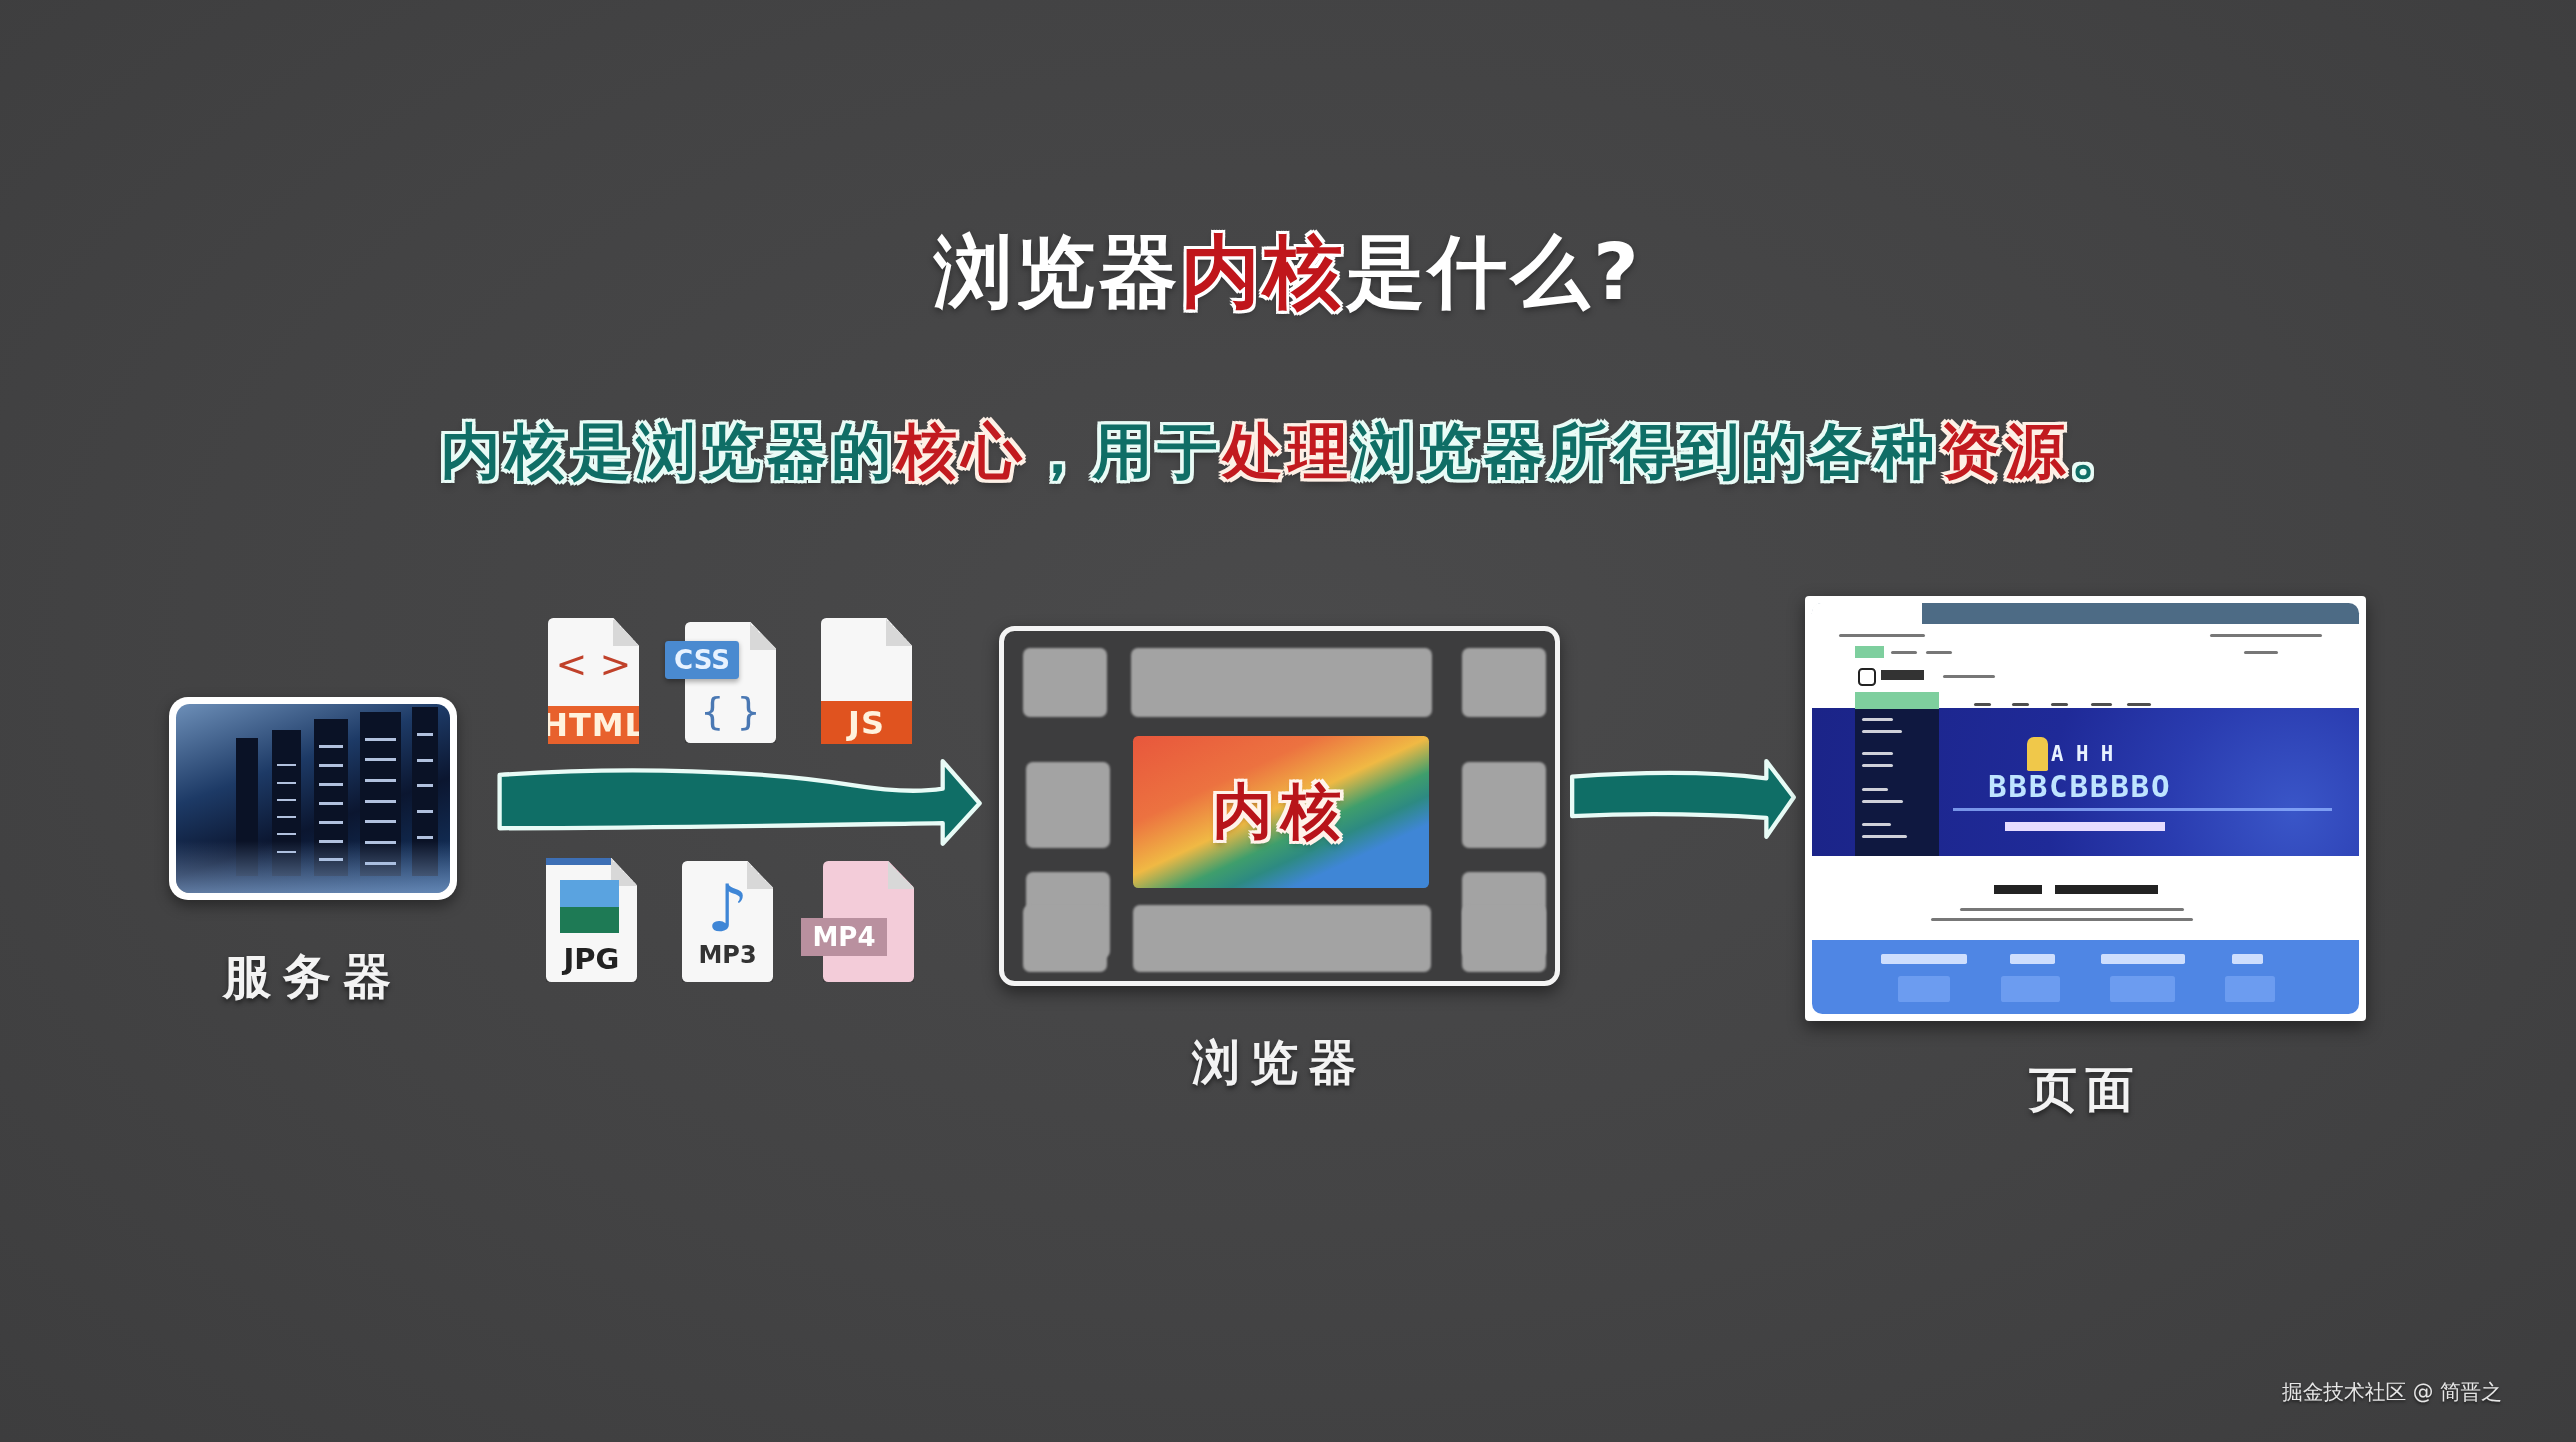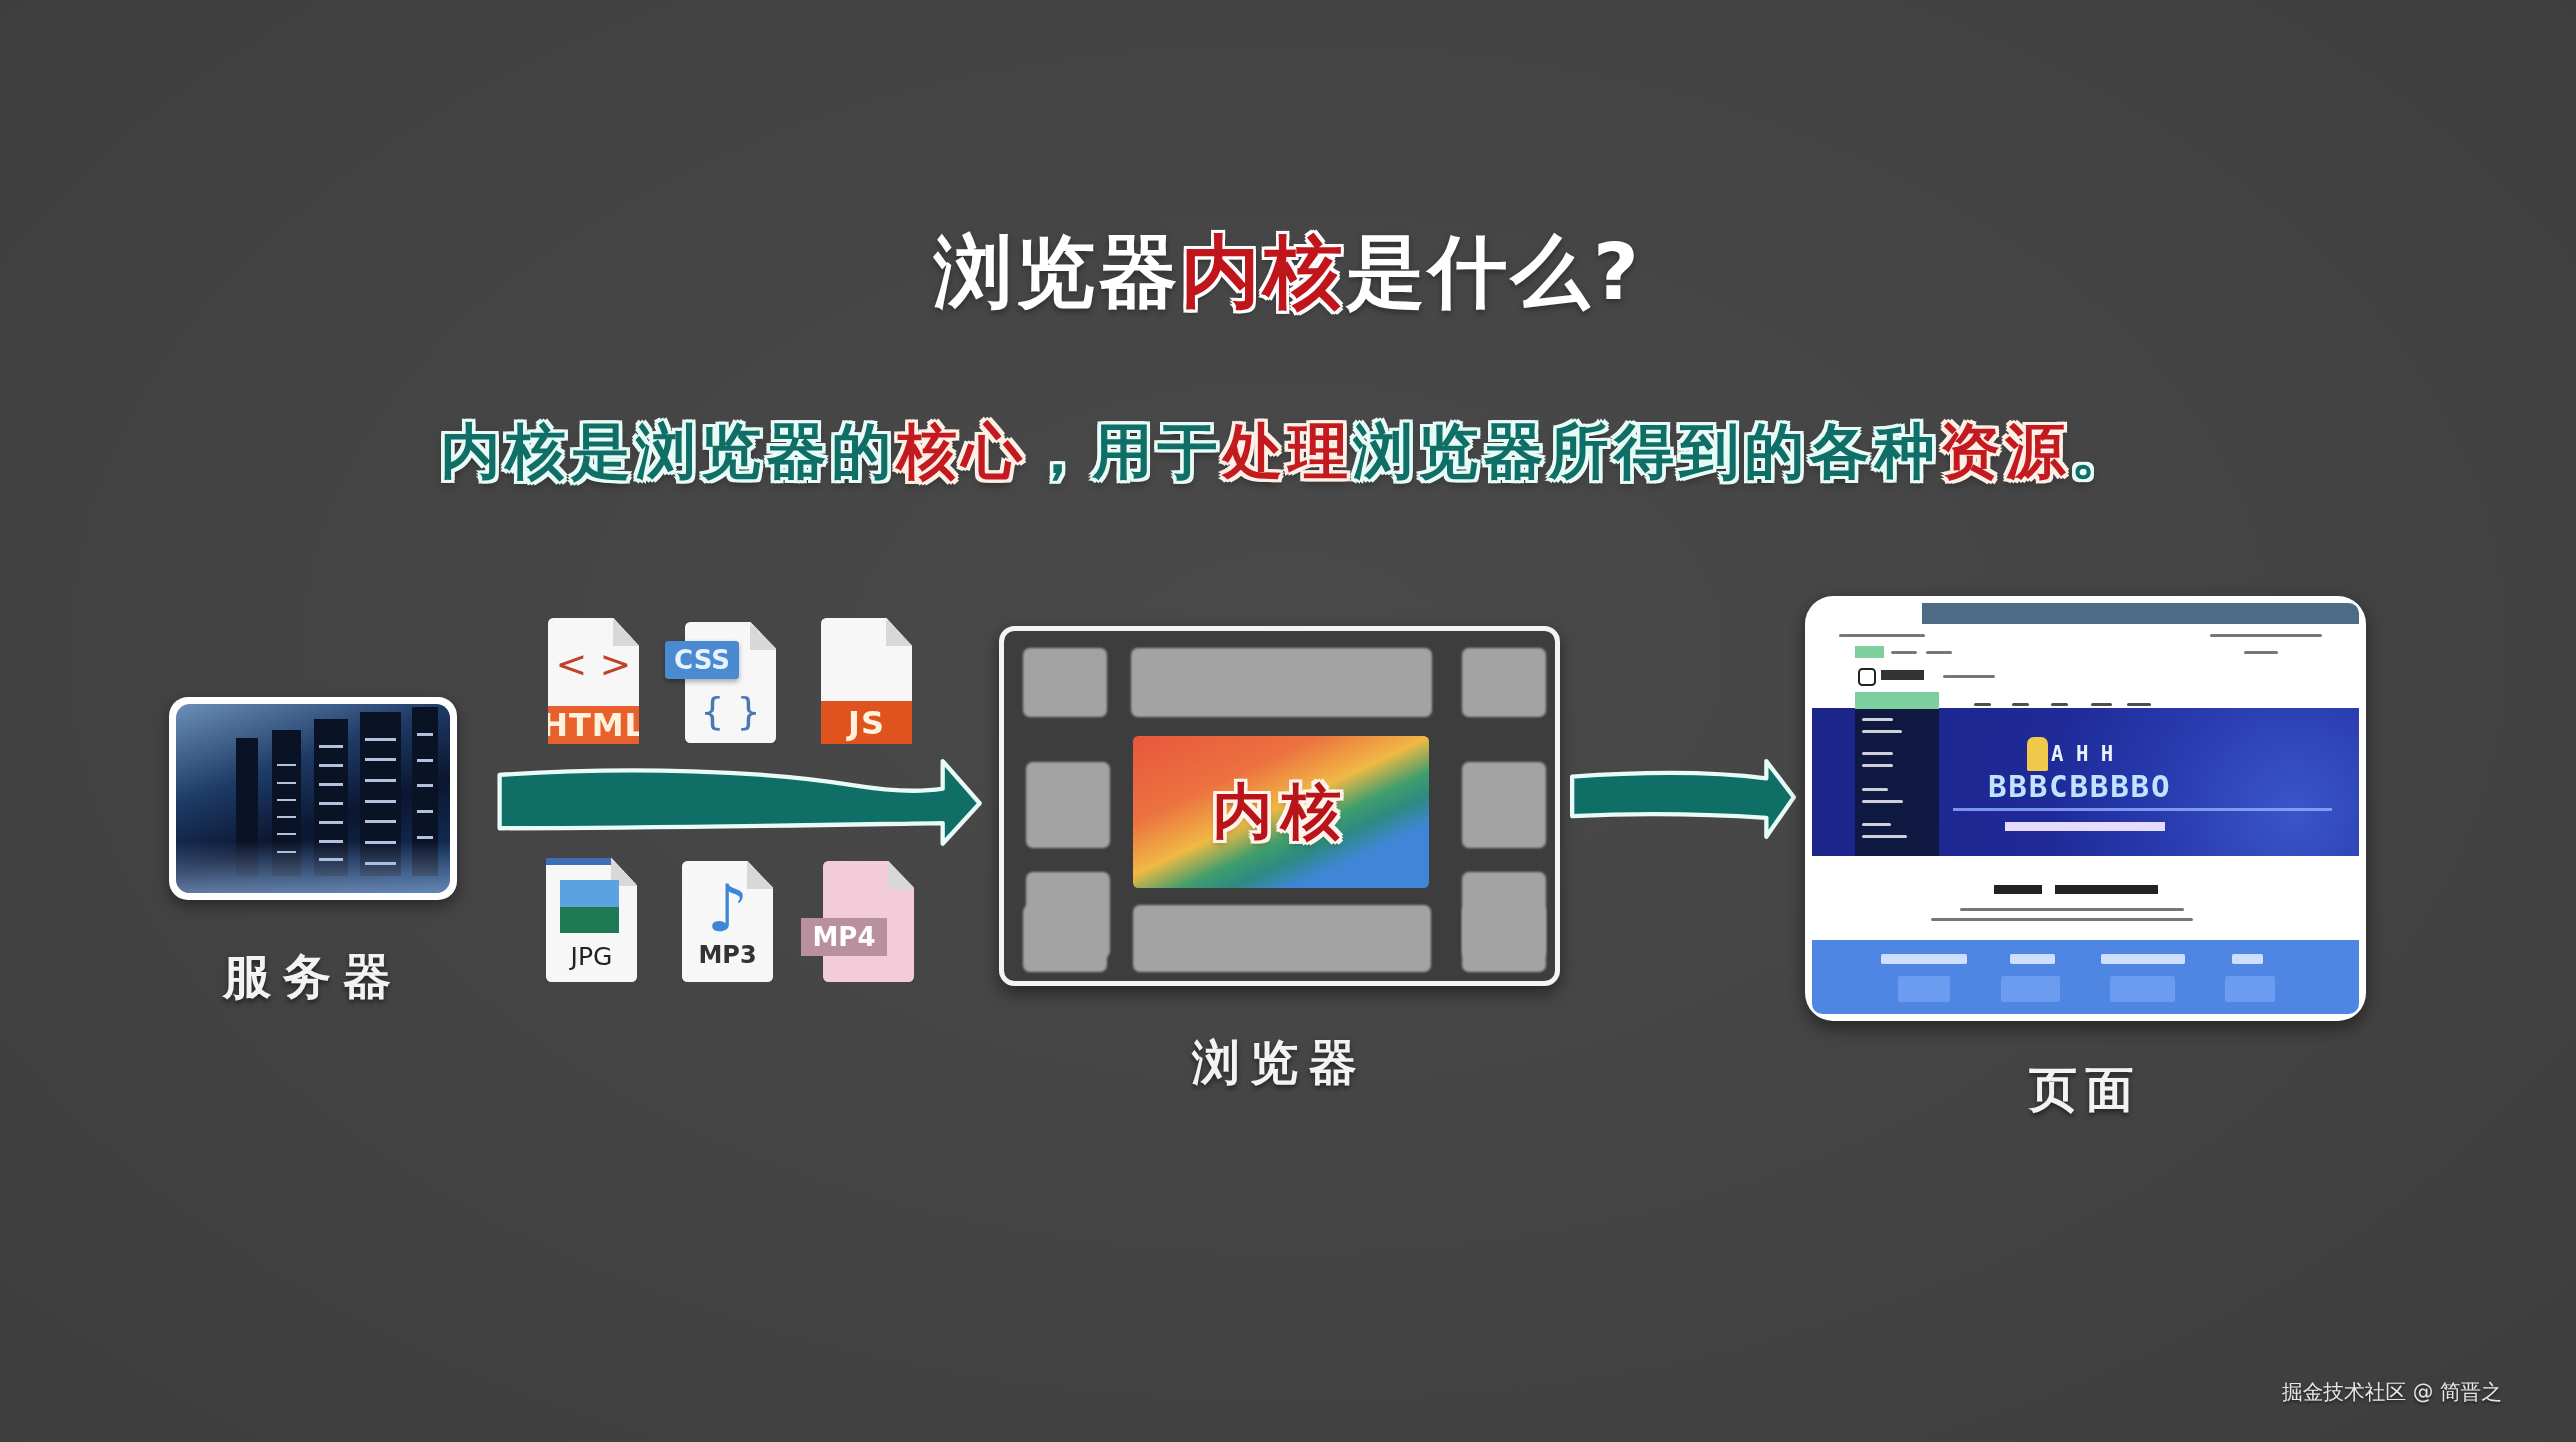--- a/index.html
+++ b/index.html
@@ -94,21 +94,21 @@
   }
   .kernel span {
     text-shadow: 3.4px 0 0 #fff3ea,-3.4px 0 0 #fff3ea,0 3.4px 0 #fff3ea,0 -3.4px 0 #fff3ea,
                  3.4px 3.4px 0 #fff3ea,-3.4px -3.4px 0 #fff3ea,3.4px -3.4px 0 #fff3ea,-3.4px 3.4px 0 #fff3ea,
                  0 4.3px 6.9px rgba(0,0,0,0.35);
   }
 
   
   .page {
     left:1805px; top:596px; width:561px; height:425px; box-sizing:border-box;
-    background:#fff; border-radius:28px; padding:6.9px;
+    background:#fff; border-radius:4px; padding:6.9px;
     box-shadow:0 6.9px 17px rgba(0,0,0,0.45); overflow:hidden;
   }
   .pg-tabbar { position:absolute; left:6.9px; right:6.9px; top:6.9px; height:20.7px; background:#4d6b85; border-radius:10.3px 10.3px 0 0; }
   .pg-tab { position:absolute; left:0; top:0; width:110px; height:20.7px; background:#fff; border-radius:8.6px 0 0 0; }
   .pg-tiny { position:absolute; height:2.6px; background:#555; border-radius:1.7px; opacity:.8; }
   .pg-hero { position:absolute; left:6.9px; right:6.9px; top:112px; height:148px;
              background: radial-gradient(circle at 88% 70%, #3a56c8 0%, #2a3cb0 25%, #1f2a98 50%, #1b2488 100%); }
   .pg-side { position:absolute; left:50px; top:96px; width:84px; height:164px; background:#0f1840; }
   .pg-side-top { position:absolute; left:50px; top:96px; width:84px; height:17px; background:#7ecf9e; }
   .pg-hero-text { position:absolute; color:#bfe4ff; font-weight:bold; font-family:"DejaVu Sans Mono", monospace; }
@@ -186,21 +186,21 @@
 <div class="abs" style="left:665px;top:641px;width:74px;height:38px;background:#4a8ad0;border-radius:3.4px;color:#e8f2ff;font-weight:bold;font-size:26px;display:flex;align-items:center;justify-content:center;box-shadow:0 2.6px 5.2px rgba(0,0,0,.3);">CSS</div>
 <div class="file" style="left:821px;top:618px;">
   <div class="fold"></div>
   <div class="band" style="background:#e0531f;height:43px;">JS</div>
 </div>
 
 <div class="file" style="left:546px;top:858px;height:124px;">
   <div class="fold"></div>
   <div class="abs" style="left:0;right:26px;top:0;height:6.9px;background:#3d6fb5;"></div>
   <div class="abs" style="left:13.8px;top:22.4px;width:59px;height:53px;background:linear-gradient(180deg,#5aa3e0 0%,#5aa3e0 50%,#1e7a55 50%,#1e7a55 100%);"></div>
-  <div class="glyph" style="top:84px;font-size:25px;color:#222;font-weight:normal;">JPG</div>
+  <div class="glyph" style="top:84px;font-size:29px;color:#222;font-weight:bold;">JPG</div>
 </div>
 <div class="file" style="left:682px;top:861px;height:121px;">
   <div class="fold"></div>
   <div class="glyph" style="top:10.3px;font-size:65px;color:#3f86d6;">♪</div>
   <div class="glyph" style="top:80px;font-size:24px;color:#333;font-weight:bold;">MP3</div>
 </div>
 <div class="file" style="left:823px;top:861px;height:121px;background:#f3ccd9;">
   <div class="fold"></div>
 </div>
 <div class="abs" style="left:801px;top:918px;width:86px;height:38px;background:#b9909f;border-radius:0;color:#fff;font-weight:bold;font-size:26px;display:flex;align-items:center;justify-content:center;">MP4</div>

